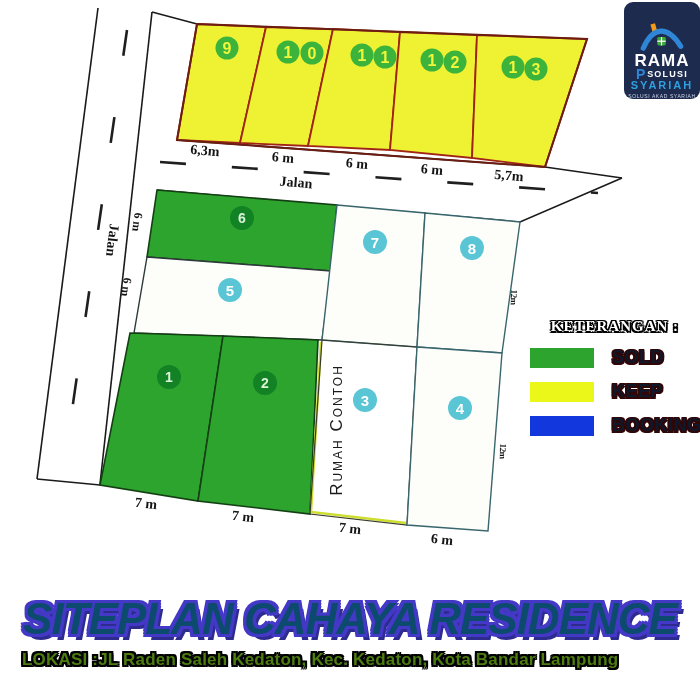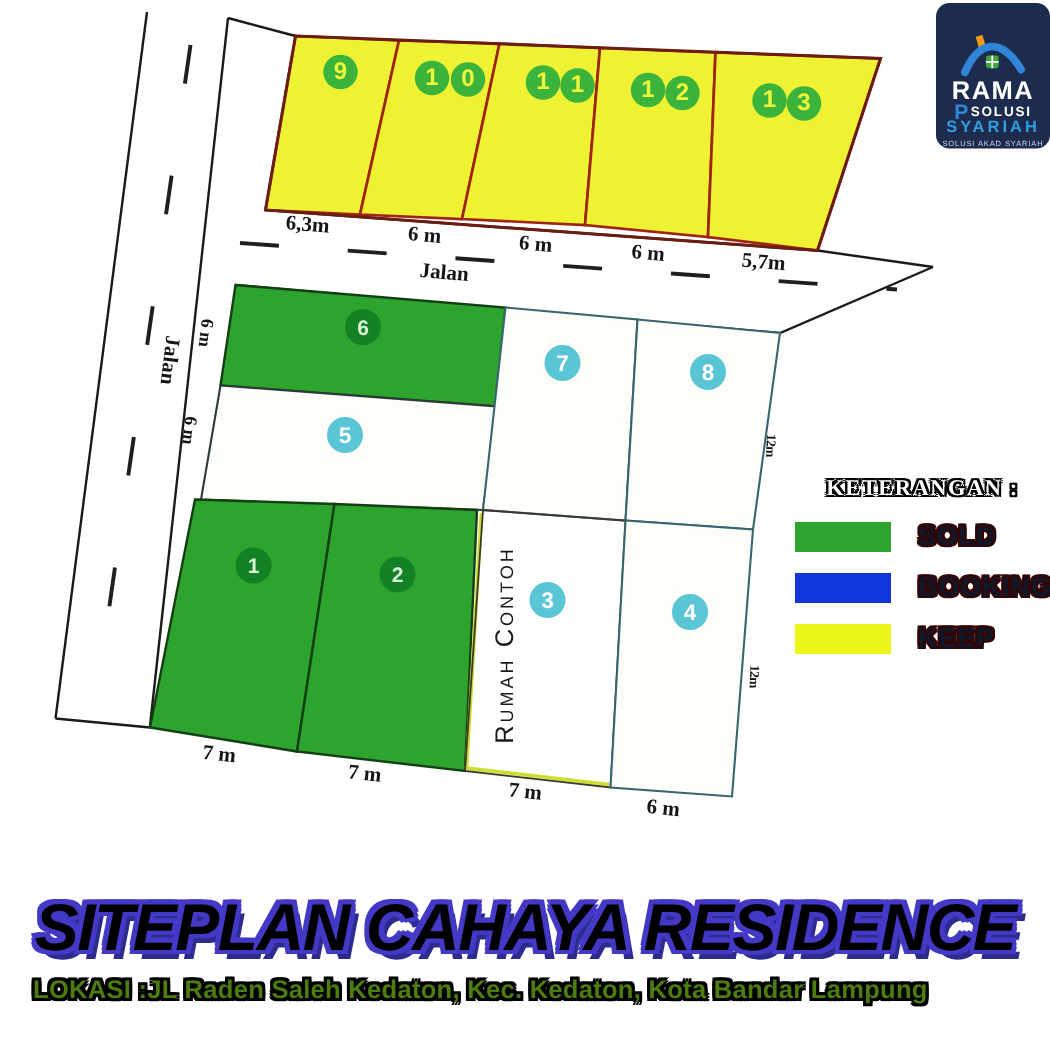--- a/index.html
+++ b/index.html
@@ -57,21 +57,21 @@
     color:#0f172a;font-weight:bold;font-size:18px;letter-spacing:0.5px;
     text-shadow:-1.5px -1.5px 0 #310606,1.5px -1.5px 0 #310606,-1.5px 1.5px 0 #310606,
                 1.5px 1.5px 0 #310606,-1.5px 0 0 #310606,1.5px 0 0 #310606,
                 0 -1.5px 0 #310606,0 1.5px 0 #310606;
   }
 
   
   .footer-title{
     position:absolute;left:0;top:594px;width:700px;text-align:center;
     font-style:italic;font-weight:bold;font-size:44px;letter-spacing:-1px;
-    color:#000000;
+    color:#0c4a6e;
     text-shadow:-3px -3px 0 #4438c6,3px -3px 0 #4438c6,-3px 3px 0 #4438c6,3px 3px 0 #4438c6,
                 -3px 0 0 #4438c6,3px 0 0 #4438c6,0 -3px 0 #4438c6,0 3px 0 #4438c6,
                 5px 6px 0 #2e2b8e;
   }
   .footer-location{
     position:absolute;left:22px;top:650px;
     font-weight:bold;font-size:17px;color:#4d7c0f;letter-spacing:0.2px;
   }
 
   
@@ -202,26 +202,26 @@
     <span>3</span>
   </div>
 
 <div class="legend">
   <div class="legend-title stroke-black-thin">KETERANGAN :</div>
   <div class="legend-row">
     <div class="legend-swatch" style="background:#2da42d;"></div>
     <div class="legend-label">SOLD</div>
   </div>
   <div class="legend-row">
+    <div class="legend-swatch" style="background:#eaf718;"></div>
+    <div class="legend-label">KEEP</div>
+  </div>
+  <div class="legend-row">
     <div class="legend-swatch" style="background:#1137dd;"></div>
     <div class="legend-label">BOOKING</div>
-  </div>
-  <div class="legend-row">
-    <div class="legend-swatch" style="background:#eaf718;"></div>
-    <div class="legend-label">KEEP</div>
   </div>
 </div>
 
 <div class="logo">
   <svg width="46" height="32" viewBox="0 0 46 32">
     <rect x="12" y="2" width="5" height="11" fill="#f59b19" transform="rotate(-16 14 7)"></rect>
     <path d="M3 28 C 13 5, 29 3, 43 26" fill="none" stroke="#2f86d6" stroke-width="5.5" stroke-linecap="round"></path>
     <rect x="18" y="16" width="9" height="9" rx="1.5" fill="#3aa83a"></rect>
     <line x1="22.5" y1="16" x2="22.5" y2="25" stroke="#ffffff" stroke-width="1.3"></line>
     <line x1="18" y1="20.5" x2="27" y2="20.5" stroke="#ffffff" stroke-width="1.3"></line>

